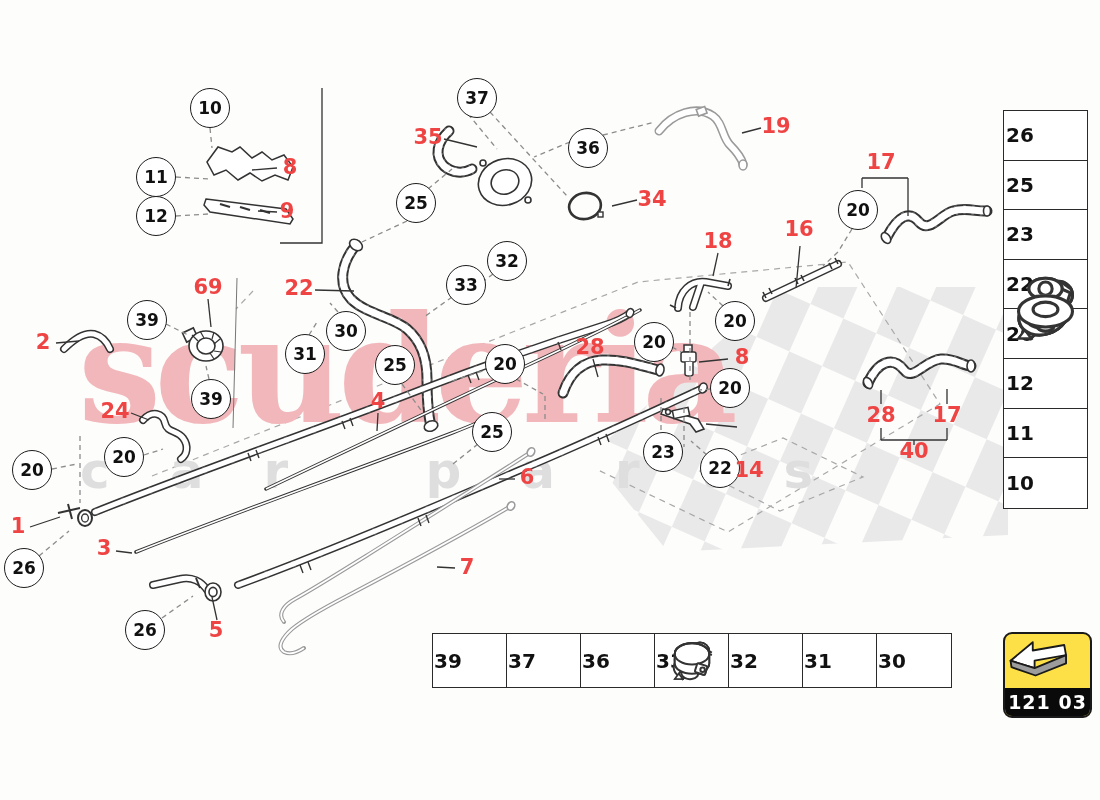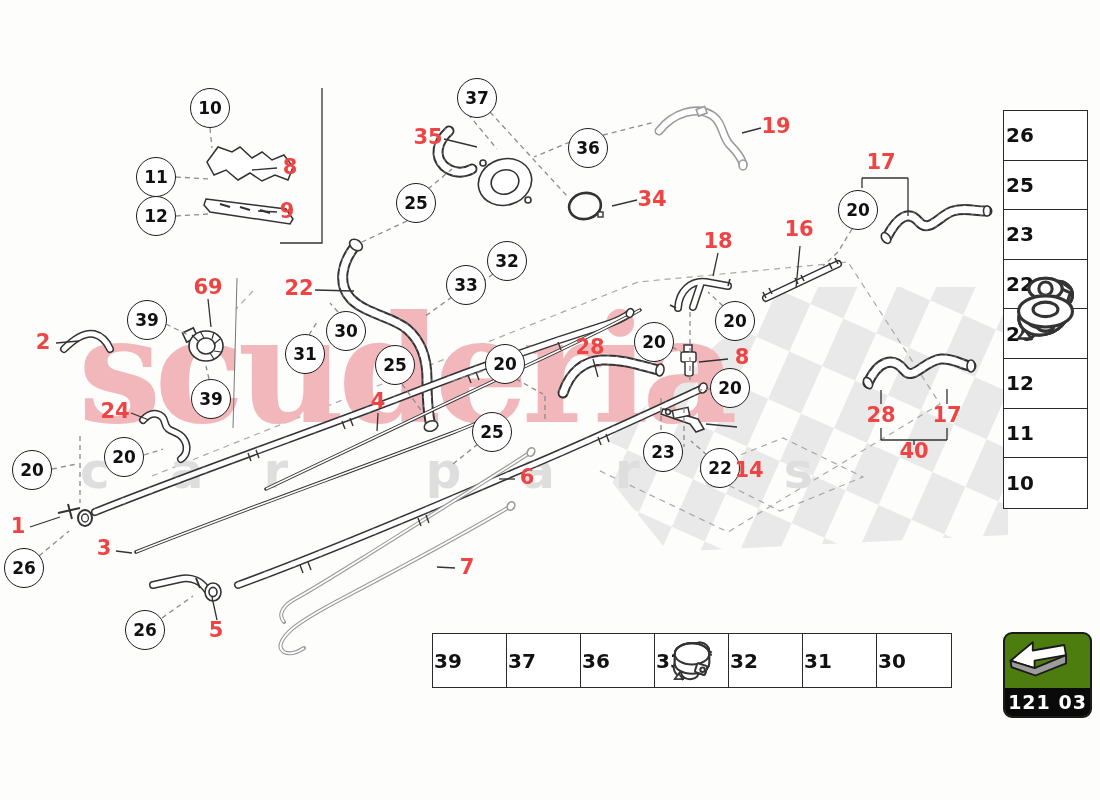--- a/index.html
+++ b/index.html
@@ -23,21 +23,21 @@
   .side-cell .num{font-weight:bold;font-size:20px;color:#111;width:32px;text-align:center;}
   .side-cell .icon{width:40px;height:40px;}
   #bottom-legend{position:absolute;left:432px;top:633px;height:53px;display:flex;
                  border:1.5px solid #2a2a2a;background:#fff;box-sizing:content-box;}
   .bot-cell{width:74px;border-right:1.5px solid #2a2a2a;display:flex;align-items:center;
             box-sizing:border-box;background:#fff;}
   .bot-cell:last-child{border-right:none;}
   .bot-cell .num{font-weight:bold;font-size:20px;color:#111;width:30px;text-align:center;}
   .bot-cell .icon{width:40px;height:40px;}
   #part-code-box{position:absolute;left:1003px;top:632px;width:89px;height:86px;border:2px solid #1a1a1a;
-                 border-radius:9px;background:#4d7c0f;overflow:hidden;box-sizing:border-box;}
+                 border-radius:9px;background:#fde047;overflow:hidden;box-sizing:border-box;}
   #part-code-box .arrow-wrap{height:54px;display:flex;align-items:center;justify-content:center;}
   #part-code-box .code-bar{height:28px;background:#0a0a0a;color:#fff;display:flex;align-items:center;
                            justify-content:center;font-weight:bold;font-size:19px;letter-spacing:1px;}
   .icon svg{width:100%;height:100%;display:block;}
 </style>
 </head>
 <body>
 
 <div id="stage">
 

